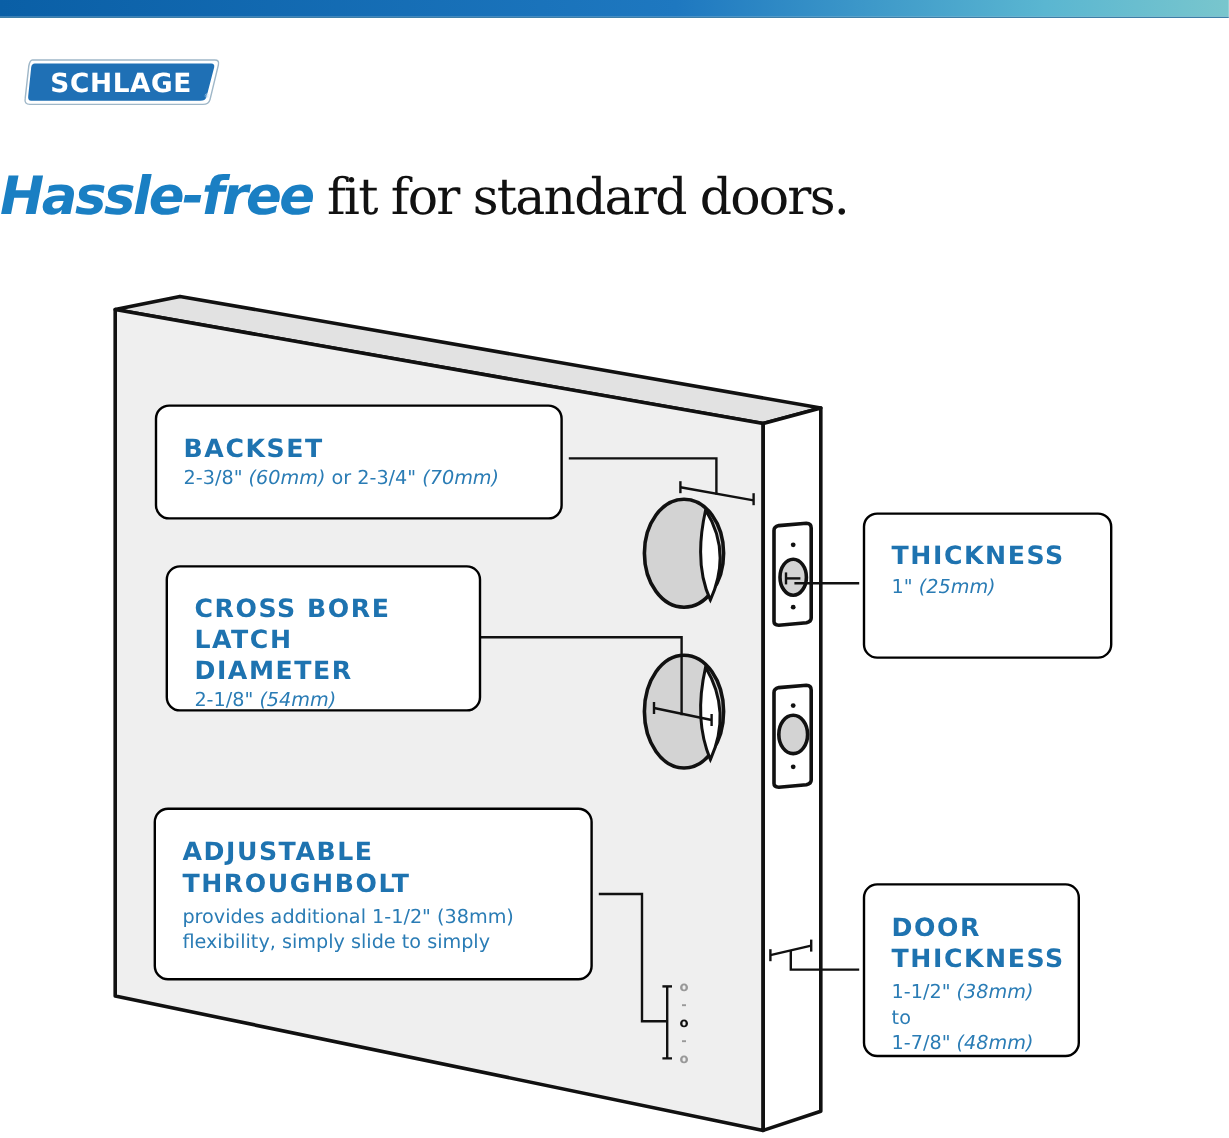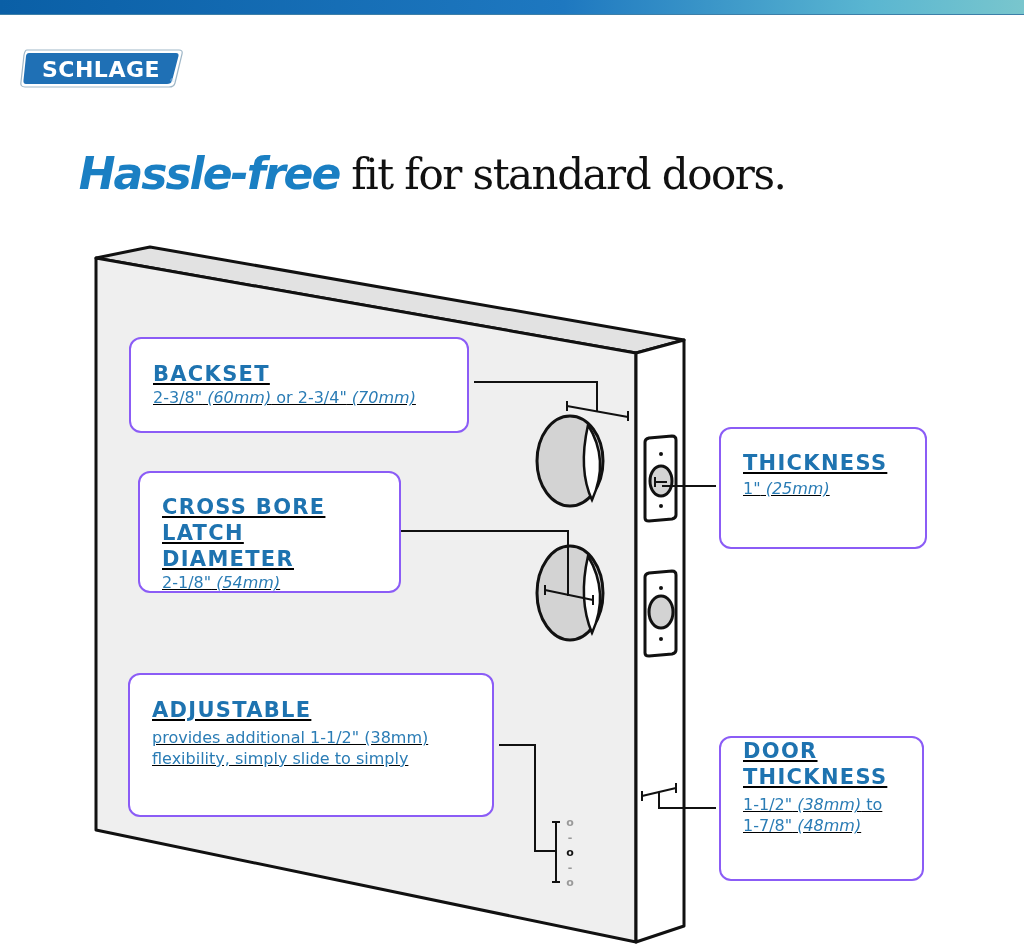--- a/index.html
+++ b/index.html
@@ -1,23 +1,23 @@
 <!DOCTYPE html>
 <html><head>
 <meta charset="utf-8">
 <style>
   html, body { margin:0; padding:0; }
   body { width:1024px; height:948px; position:relative; background:#ffffff; overflow:hidden; font-family:"DejaVu Sans", sans-serif; }
   .topbar { position:absolute; left:0; top:0; width:1024px; height:14px; background:linear-gradient(90deg,#0a5fa6 0%,#1e78c0 55%,#5ab6d1 85%,#79c6cd 100%); border-bottom:1px solid #3d7fa8; }
   .logo { position:absolute; left:19px; top:49px; width:164px; height:39px; }
-  .headline { position:absolute; left:0; top:136px; width:864px; text-align:center; font-size:44px; line-height:76px; letter-spacing:-1px; white-space:nowrap; }
+  .headline { position:absolute; left:0; top:136px; width:864px; text-align:left; font-size:44px; line-height:55px; letter-spacing:-1px; white-space:nowrap; }
   .headline .em { font-family:"DejaVu Sans", sans-serif; font-weight:bold; font-style:italic; color:#1a7fc3; letter-spacing:-2px; }
   .headline .rest { font-family:"DejaVu Serif", serif; color:#111; letter-spacing:-1.5px; font-size:42px; }
   svg.door { position:absolute; left:0; top:0; }
-  .callout { position:absolute; background:#fff; border:2px solid #8b5cf6; border-radius:12px; box-sizing:border-box; padding:0 22px;text-decoration:underline; }
+  .callout { position:absolute; background:#fff; border:2px solid #000000; border-radius:12px; box-sizing:border-box; padding:0 22px; }
   .callout .title { font-family:"DejaVu Sans", sans-serif; font-weight:bold; color:#1e73b0; font-size:21px; line-height:26px; letter-spacing:1.3px; }
   .callout .desc { font-family:"DejaVu Sans", sans-serif; color:#2a7cb5; font-size:16px; line-height:21px; }
   .callout .desc i { font-style:italic; }
 </style>
 </head>
 <body>
 
 <div class="topbar"></div>
 
 <div class="logo">
@@ -110,27 +110,28 @@
 </div>
 
 <div class="callout" style="left:138px;top:471px;width:263px;height:122px;padding-top:21px;">
   <div class="title">CROSS BORE</div>
   <div class="title">LATCH DIAMETER</div>
   <div class="desc"><span>2-1/8"</span><i> (54mm)</i></div>
 </div>
 
 <div class="callout" style="left:128px;top:673px;width:366px;height:144px;padding-top:22px;">
   <div class="title">ADJUSTABLE</div>
+  <div class="title">THROUGHBOLT</div>
   <div class="desc" style="margin-top:4px;">provides additional 1-1/2" (38mm)</div>
   <div class="desc">flexibility, simply slide to simply</div>
 </div>
 
 <div class="callout" style="left:719px;top:427px;width:208px;height:122px;padding-top:21px;">
   <div class="title">THICKNESS</div>
   <div class="desc" style="margin-top:2px;"><span>1"</span><i> (25mm)</i></div>
 </div>
 
-<div class="callout" style="left:719px;top:736px;width:205px;height:145px;">
+<div class="callout" style="left:719px;top:736px;width:181px;height:145px;padding-top:22px;">
   <div class="title">DOOR</div>
   <div class="title">THICKNESS</div>
   <div class="desc" style="margin-top:4px;"><span>1-1/2"</span><i> (38mm)</i><span> to</span></div>
   <div class="desc"><span>1-7/8"</span><i> (48mm)</i></div>
 </div>
 
 </body></html>

